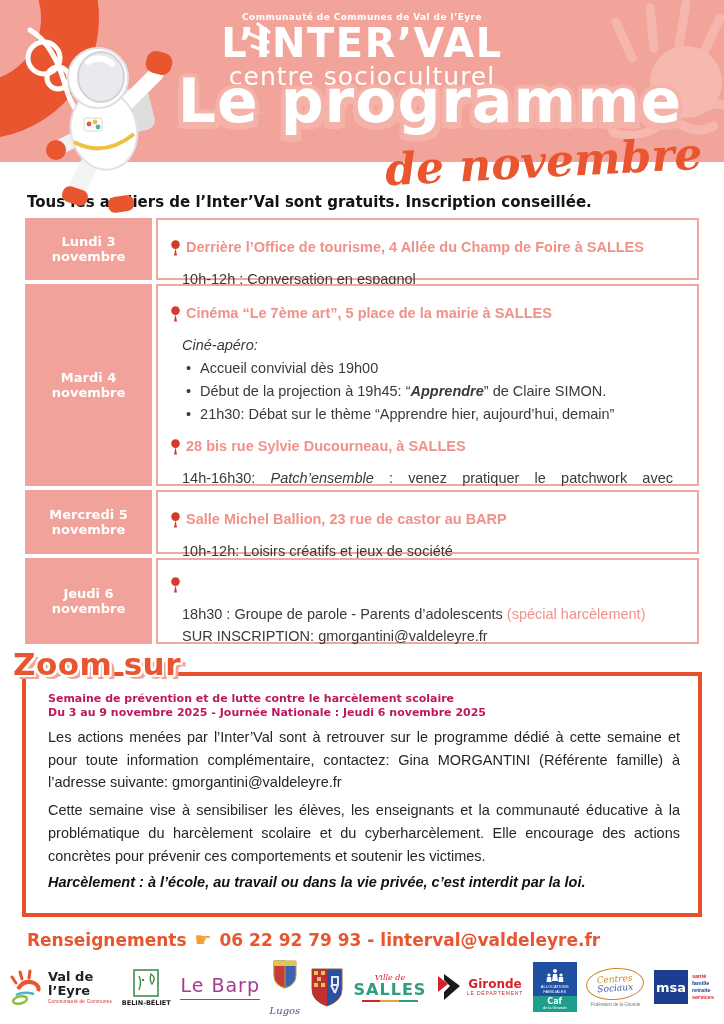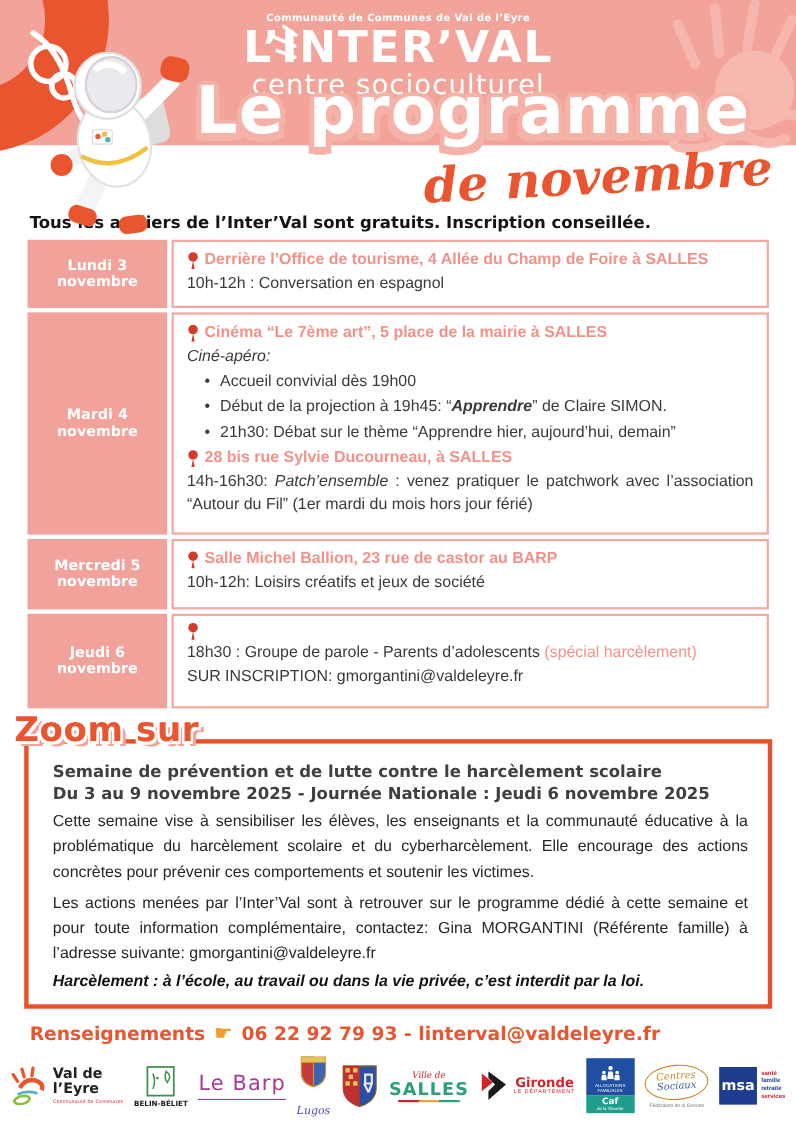--- a/index.html
+++ b/index.html
@@ -4,21 +4,21 @@
 <style>
   * { margin:0; padding:0; box-sizing:border-box; }
   html,body { background:#fff; }
   body {
     width:724px; height:1024px; position:relative; overflow:hidden;
     font-family:"Liberation Sans", sans-serif; color:#333;
   }
 
   
   .header {
-    position:absolute; top:0; left:0; width:724px; height:132px;
+    position:absolute; top:0; left:0; width:724px; height:162px;
     background:#F2A49B; z-index:1;
   }
   .sun-deco { position:absolute; top:0; right:0; z-index:1; }
   .astro-wrap { position:absolute; top:0; left:0; width:230px; height:220px; z-index:4; }
 
   .logo-block {
     position:absolute; top:12px; left:0; width:724px; text-align:center;
     color:#fff; z-index:3; font-family:"DejaVu Sans", sans-serif;
   }
   .logo-community { font-size:9px; font-weight:700; letter-spacing:.4px; }
@@ -52,23 +52,23 @@
   .srow.r1 { height:62px; } .srow.r2 { height:202px; } .srow.r3 { height:64px; } .srow.r4 { height:86px; }
   .day-cell {
     flex:0 0 127px; background:#F1A29A; color:#fff;
     font-family:"DejaVu Sans", sans-serif; font-weight:700; font-size:13px;
     display:flex; align-items:center; justify-content:center; text-align:center; padding:4px;
   }
   .content-cell {
     flex:1; background:#fff; border:2px solid #F0A8A0; padding:6px 12px;
     font-size:14.5px; color:#3a3a3a; line-height:1.45;
   }
-  .loc-line { display:flex; align-items:center; gap:5px; color:#F09289; font-weight:700; margin:0 0; }
+  .loc-line { display:flex; align-items:center; gap:5px; color:#F09289; font-weight:700; margin:11px 0; }
   .pin { flex:0 0 auto; }
-  .plain-line { margin:1px 0; }
+  .plain-line { margin:1px 12px; }
   .italic { font-style:italic; }
   .bold-italic { font-weight:700; font-style:italic;margin-top:40px; }
   .bullets { margin:1px 0 1px 16px; }
   .bullet { margin:2px 0; }
   .bullet::before { content:"•"; margin:0 9px 0 0; }
   .justify { text-align:justify; }
   .pink-note { color:#F09289; font-weight:400; }
 
   
   .zoom-label {
@@ -77,22 +77,22 @@
     letter-spacing:.5px;
     text-shadow: 2px 0 0 #fff, -2px 0 0 #fff, 0 2px 0 #fff, 0 -2px 0 #fff,
                  2px 2px 0 #fff, -2px -2px 0 #fff, -2px 2px 0 #fff, 2px -2px 0 #fff,
                  5px 4px 0 #F2A49B;
   }
   .zoom-box {
     position:absolute; left:22px; top:672px; width:680px; height:245px; z-index:5;
     border:4px solid #E8502A; background:#fff; padding:16px 18px 6px 22px; overflow:hidden;
   }
   .zoom-heading {
-    font-family:"DejaVu Sans", sans-serif; font-size:15px; font-weight:800;
-    color:#404040; line-height:1.3;
+    font-family:"DejaVu Sans", sans-serif; font-size:11px; font-weight:800;
+    color:#be185d; line-height:1.3;
   }
   .zoom-para { font-size:14.5px; line-height:1.58; text-align:justify; color:#262626; margin-top:5px; }
   .zoom-em { font-size:14.5px; font-weight:700; font-style:italic; color:#111; margin-top:6px; }
 
   
   .contact {
     position:absolute; left:27px; top:928px; z-index:2;
     font-family:"DejaVu Sans", sans-serif; font-size:17px; font-weight:800; color:#E8552E;
   }
   .hand { color:#F0A030; font-size:19px; padding:0 2px; }
@@ -273,22 +273,22 @@
         <div class="plain-line">SUR INSCRIPTION: gmorgantini@valdeleyre.fr</div>
       </div>
     </div>
 
   </div>
 
   <div class="zoom-label">Zoom sur</div>
   <div class="zoom-box">
     <div class="zoom-heading">Semaine de prévention et de lutte contre le harcèlement scolaire</div>
     <div class="zoom-heading">Du 3 au 9 novembre 2025 - Journée Nationale : Jeudi 6 novembre 2025</div>
+    <div class="zoom-para">Les actions menées par l’Inter’Val sont à retrouver sur le programme dédié à cette semaine et pour toute information complémentaire, contactez: Gina MORGANTINI (Référente famille) à l’adresse suivante: gmorgantini@valdeleyre.fr</div>
     <div class="zoom-para">Cette semaine vise à sensibiliser les élèves, les enseignants et la communauté éducative à la problématique du harcèlement scolaire et du cyberharcèlement. Elle encourage des actions concrètes pour prévenir ces comportements et soutenir les victimes.</div>
-    <div class="zoom-para">Les actions menées par l’Inter’Val sont à retrouver sur le programme dédié à cette semaine et pour toute information complémentaire, contactez: Gina MORGANTINI (Référente famille) à l’adresse suivante: gmorgantini@valdeleyre.fr</div>
     <div class="zoom-em">Harcèlement : à l’école, au travail ou dans la vie privée, c’est interdit par la loi.</div>
 
   </div>
 
   <div class="contact">
     <span>Renseignements</span>
     <span class="hand">☛</span>
     <span>06 22 92 79 93 - linterval@valdeleyre.fr</span>
   </div>
 

